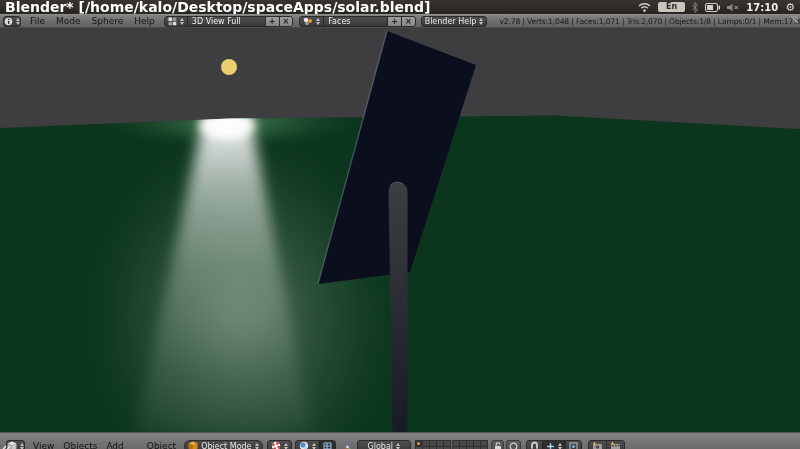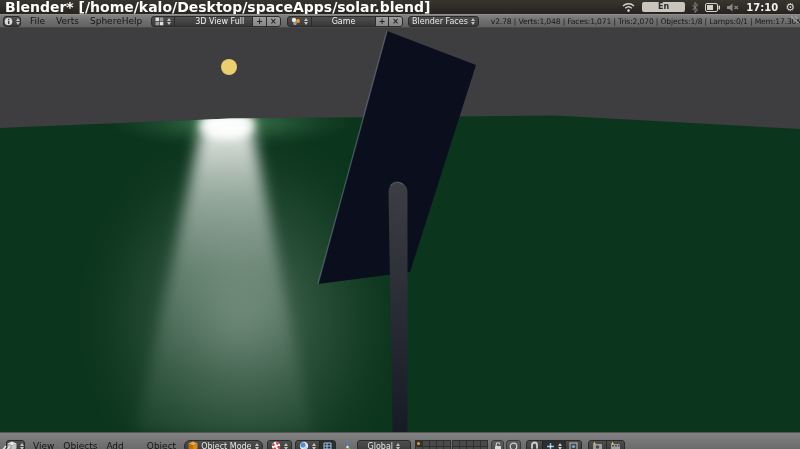--- a/index.html
+++ b/index.html
@@ -14,21 +14,21 @@
   .titlebar {
     height:14px; background:linear-gradient(#38342f,#272420);
     display:flex; align-items:center; padding:0 5px;
     color:#fff;
   }
   .titlebar .title { font-size:14px; font-weight:bold; letter-spacing:0; white-space:nowrap; }
   .tray { margin-left:auto; display:flex; align-items:center; gap:7px; }
   .tray svg { display:block; }
   .kbd-box {
     background:#c9c4bd; color:#2b2b2b; font-size:8px; font-weight:bold;
-    border-radius:2px; padding:0 16px; line-height:10px; height:10px;
+    border-radius:2px; padding:0 8px; line-height:10px; height:10px;
   }
   .clock { font-size:10px; font-weight:bold; color:#f0f0f0; }
   .gear { font-size:11px; line-height:11px; color:#dcd8d2; }
 
   
   .hbar {
     position:relative;
     background:linear-gradient(#828282,#6b6b6b 60%,#636363);
     display:flex; align-items:center;
     border-top:1px solid #8f8f8f;
@@ -43,21 +43,21 @@
     display:inline-flex; align-items:center; height:11px;
     background:linear-gradient(#4e4e4e,#393939);
     border:1px solid #2b2b2b; border-radius:3px;
     color:#e6e6e6; font-size:8px; white-space:nowrap;
   }
   .v3dbar .dk { height:13px; }
   .seg { display:inline-flex; align-items:center; height:100%; padding:0 3px; }
   .seg + .seg { border-left:1px solid #2b2b2b; }
   .seg.lightbtn { background:linear-gradient(#9e9e9e,#868686); color:#222; font-weight:bold; font-size:8px; justify-content:center; min-width:11px; }
   .seg.last { border-radius:0 2px 2px 0; }
-  .fieldtxt { padding:0 20px; color:#efefef; }
+  .fieldtxt { padding:0 4px; color:#efefef; }
   
   .ud { display:inline-flex; flex-direction:column; gap:1px; margin-left:3px; }
   .ud i { width:0; height:0; border-left:2.5px solid transparent; border-right:2.5px solid transparent; display:block; }
   .ud .up { border-bottom:3px solid #c2c2c2; }
   .ud .dn { border-top:3px solid #c2c2c2; }
 
   .stats { font-size:7.6px; letter-spacing:-0.15px; color:#191919; white-space:nowrap; }
 
   .grip { position:absolute; }
   .grip line { stroke:#9d9d9d; stroke-width:1.5; }
@@ -120,23 +120,23 @@
         <circle cx="4.5" cy="4.5" r="3.8" fill="#d8d8d8"></circle>
         <rect x="4" y="1.8" width="1.4" height="1.4" fill="#3a3a3a"></rect>
         <rect x="4" y="3.9" width="1.4" height="3.2" fill="#3a3a3a"></rect>
       </svg>
       <span class="ud">
           <i class="up"></i>
           <i class="dn"></i>
         </span>
     </span>
     <span class="menu" style="margin-left:9px;">File</span>
-    <span class="menu" style="margin-left:11px;">Verts</span>
+    <span class="menu" style="margin-left:11px;">Mode</span>
     <span class="menu" style="margin-left:11px;">Sphere</span>
-    <span class="menu" style="">Help</span>
+    <span class="menu" style="margin-left:11px;">Help</span>
 
     <span class="dk" style="margin-left:9px;">
       <span class="seg">
         <svg width="9" height="9" viewBox="0 0 9 9">
           <rect x="0.5" y="0.5" width="3.5" height="3.5" fill="#e0e0e0"></rect>
           <rect x="4.8" y="0.5" width="3.5" height="3.5" fill="#9a9a9a"></rect>
           <rect x="0.5" y="4.8" width="3.5" height="3.5" fill="#9a9a9a"></rect>
           <rect x="4.8" y="4.8" width="3.5" height="3.5" fill="#e0e0e0"></rect>
         </svg>
         <span class="ud">
@@ -154,27 +154,27 @@
         <svg width="10" height="9" viewBox="0 0 10 9">
           <circle cx="3" cy="3" r="2.2" fill="#e8e8e8"></circle>
           <circle cx="7" cy="4" r="2" fill="#e8962e"></circle>
           <circle cx="4" cy="6.5" r="1.8" fill="#9a9a9a"></circle>
         </svg>
         <span class="ud">
             <i class="up"></i>
             <i class="dn"></i>
           </span>
       </span>
-      <span class="seg fieldtxt" style="width:64px;">Game</span>
+      <span class="seg fieldtxt" style="width:64px;">Faces</span>
       <span class="seg lightbtn">+</span>
       <span class="seg lightbtn last">×</span>
     </span>
 
     <span class="dk" style="margin-left:5px; padding:0 3px;">
-      <span>Blender Faces</span>
+      <span>Blender Help</span>
       <span class="ud">
           <i class="up"></i>
           <i class="dn"></i>
         </span>
     </span>
 
     <svg width="11" height="11" viewBox="0 0 11 11" style="margin-left:6px;">
       <circle cx="5.5" cy="5.5" r="5" fill="#e87d0d"></circle>
       <ellipse cx="6.3" cy="4.6" rx="3" ry="2.2" fill="#fff"></ellipse>
       <circle cx="6.3" cy="4.7" r="1.2" fill="#2d4a8a"></circle>

